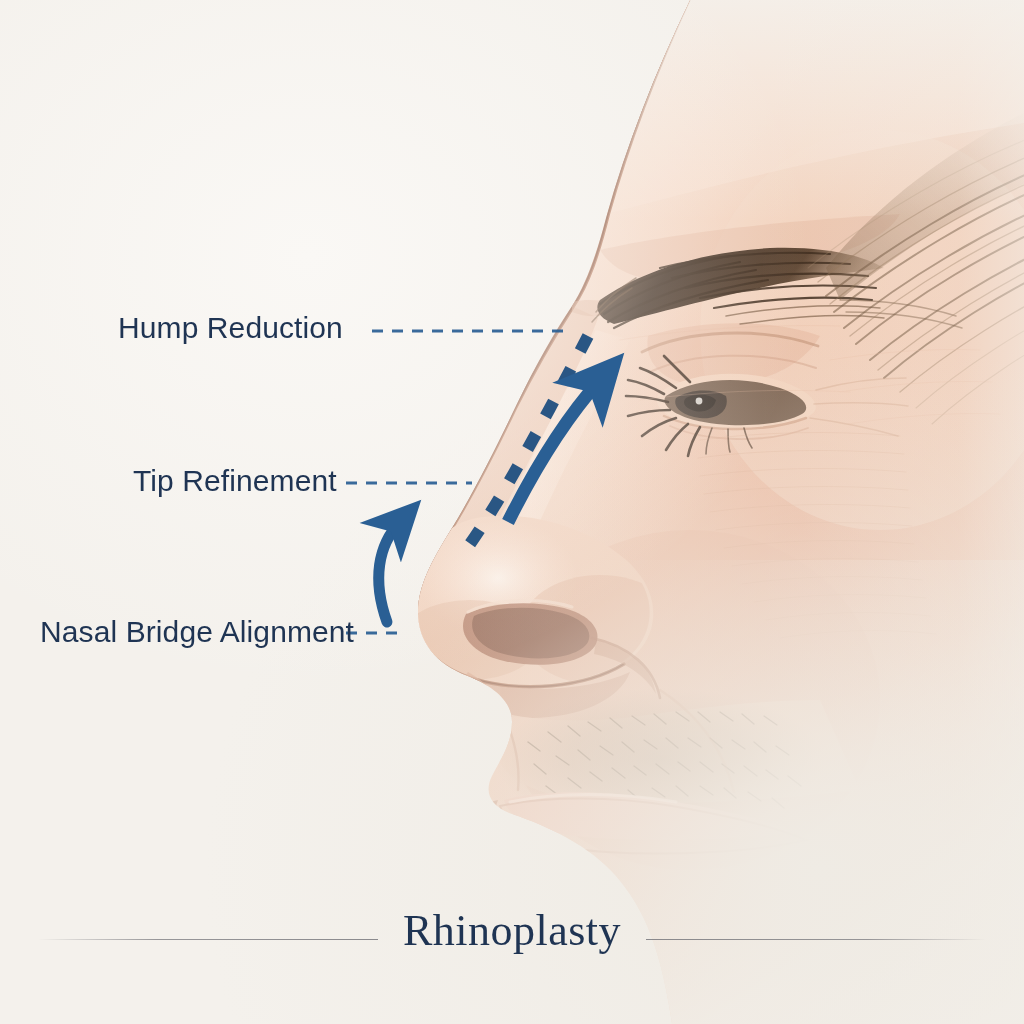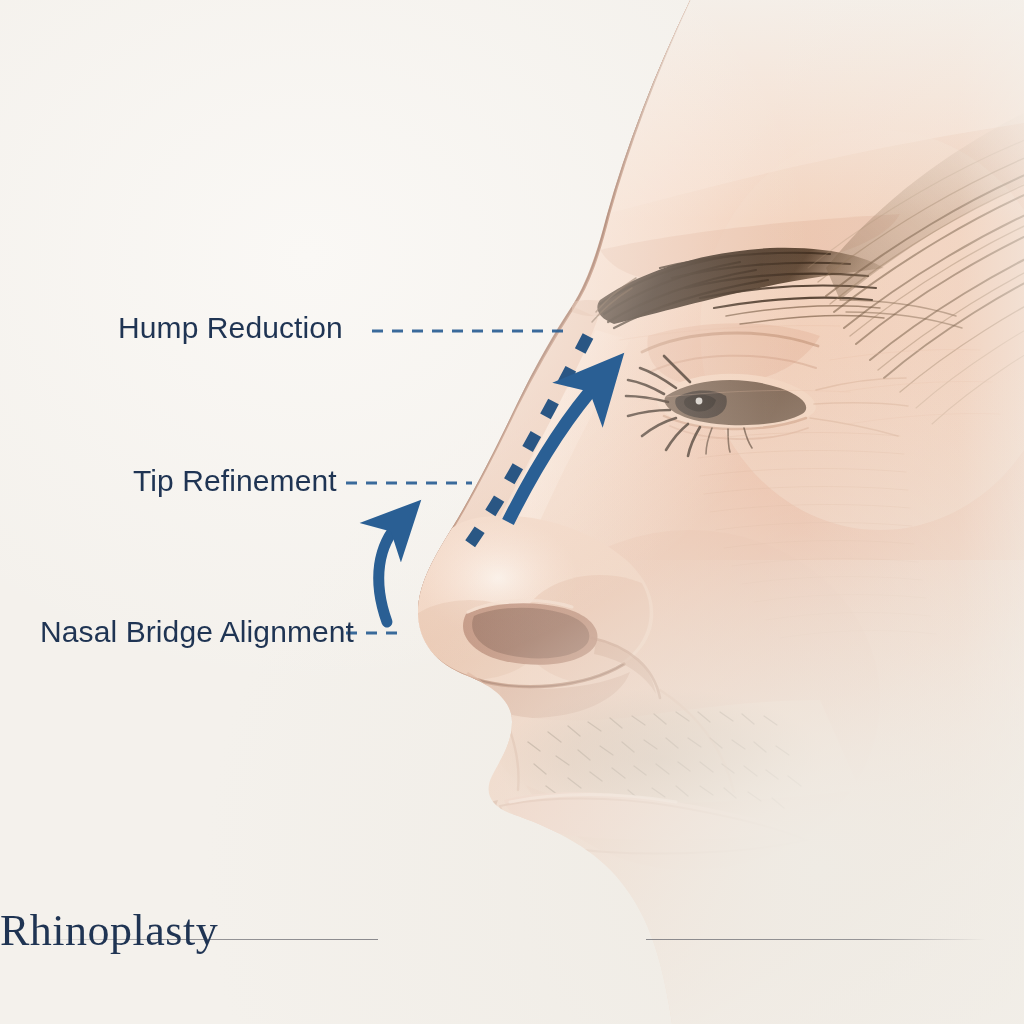--- a/index.html
+++ b/index.html
@@ -41,20 +41,21 @@
   }
   #label-hump      { left: 118px; top: 313px; }
   #label-tip       { left: 133px; top: 466px; }
   #label-bridge    { left: 40px;  top: 617px; }
 
   #title {
     position: absolute;
     left: 0;
     right: 0;
     top: 905px;
+    text-align: center;
     color: #1f3453;
     font-family: "Liberation Serif", serif;
     font-size: 44px;
     letter-spacing: 0.5px;
   }
   .rule {
     position: absolute;
     top: 939px;
     height: 1px;
   }

